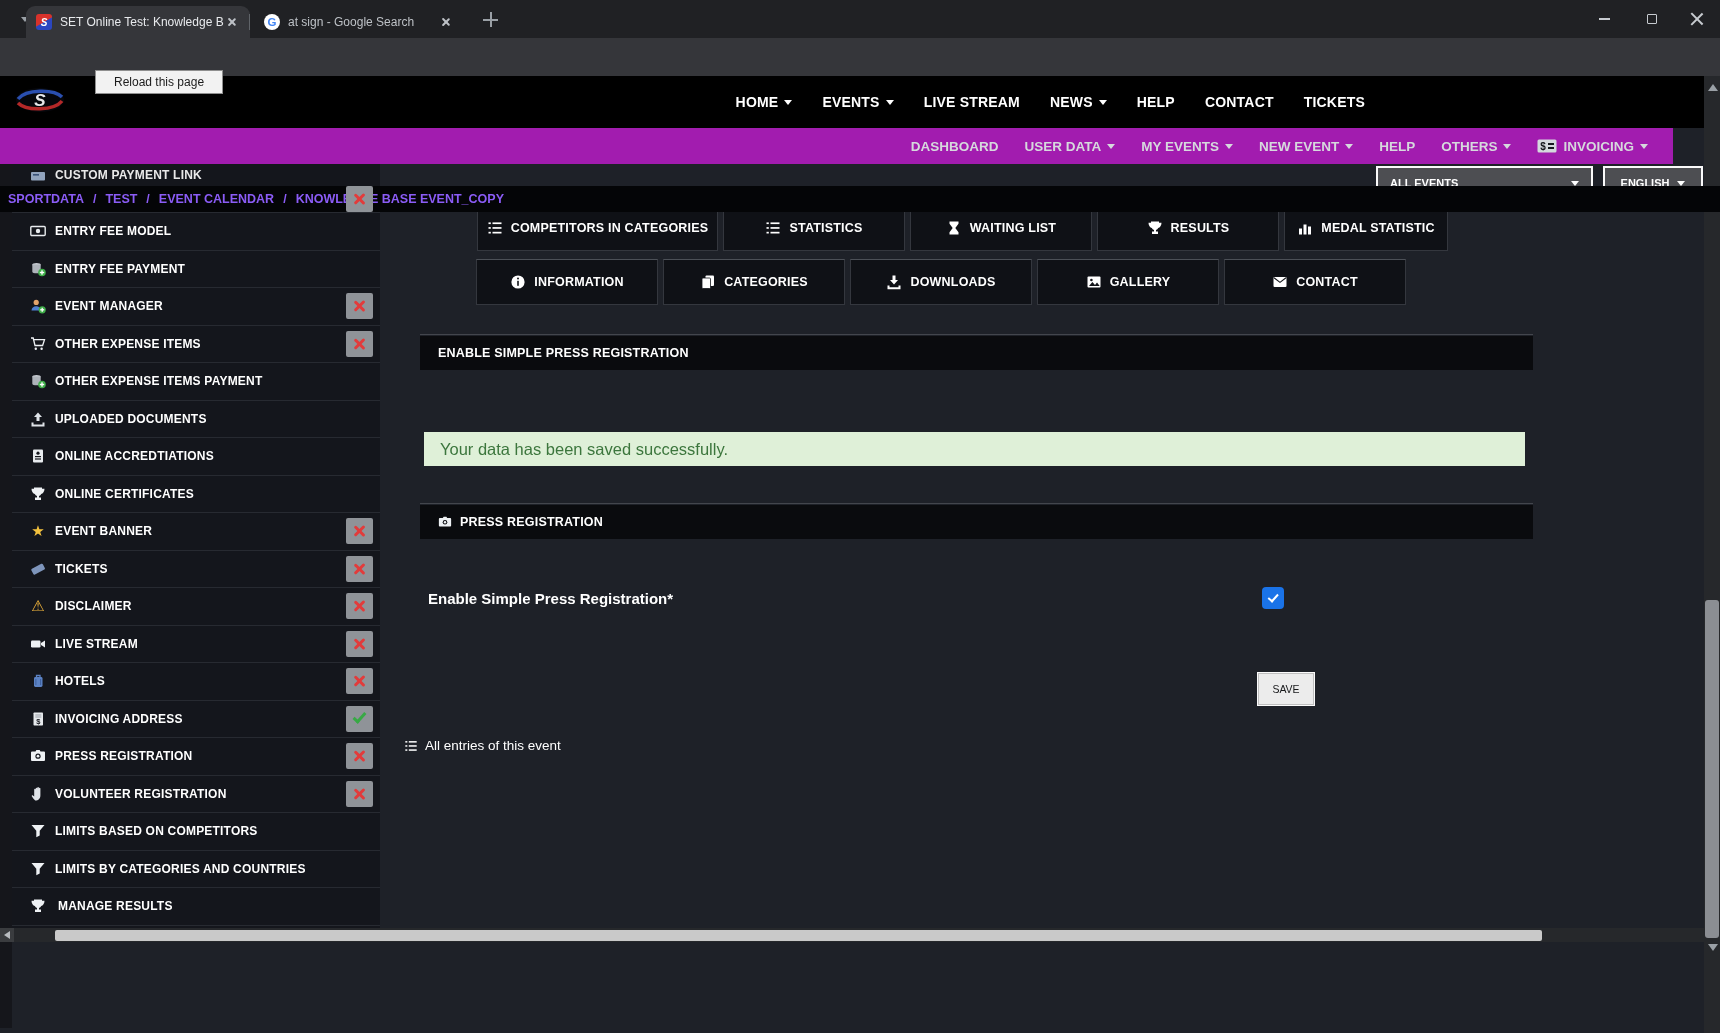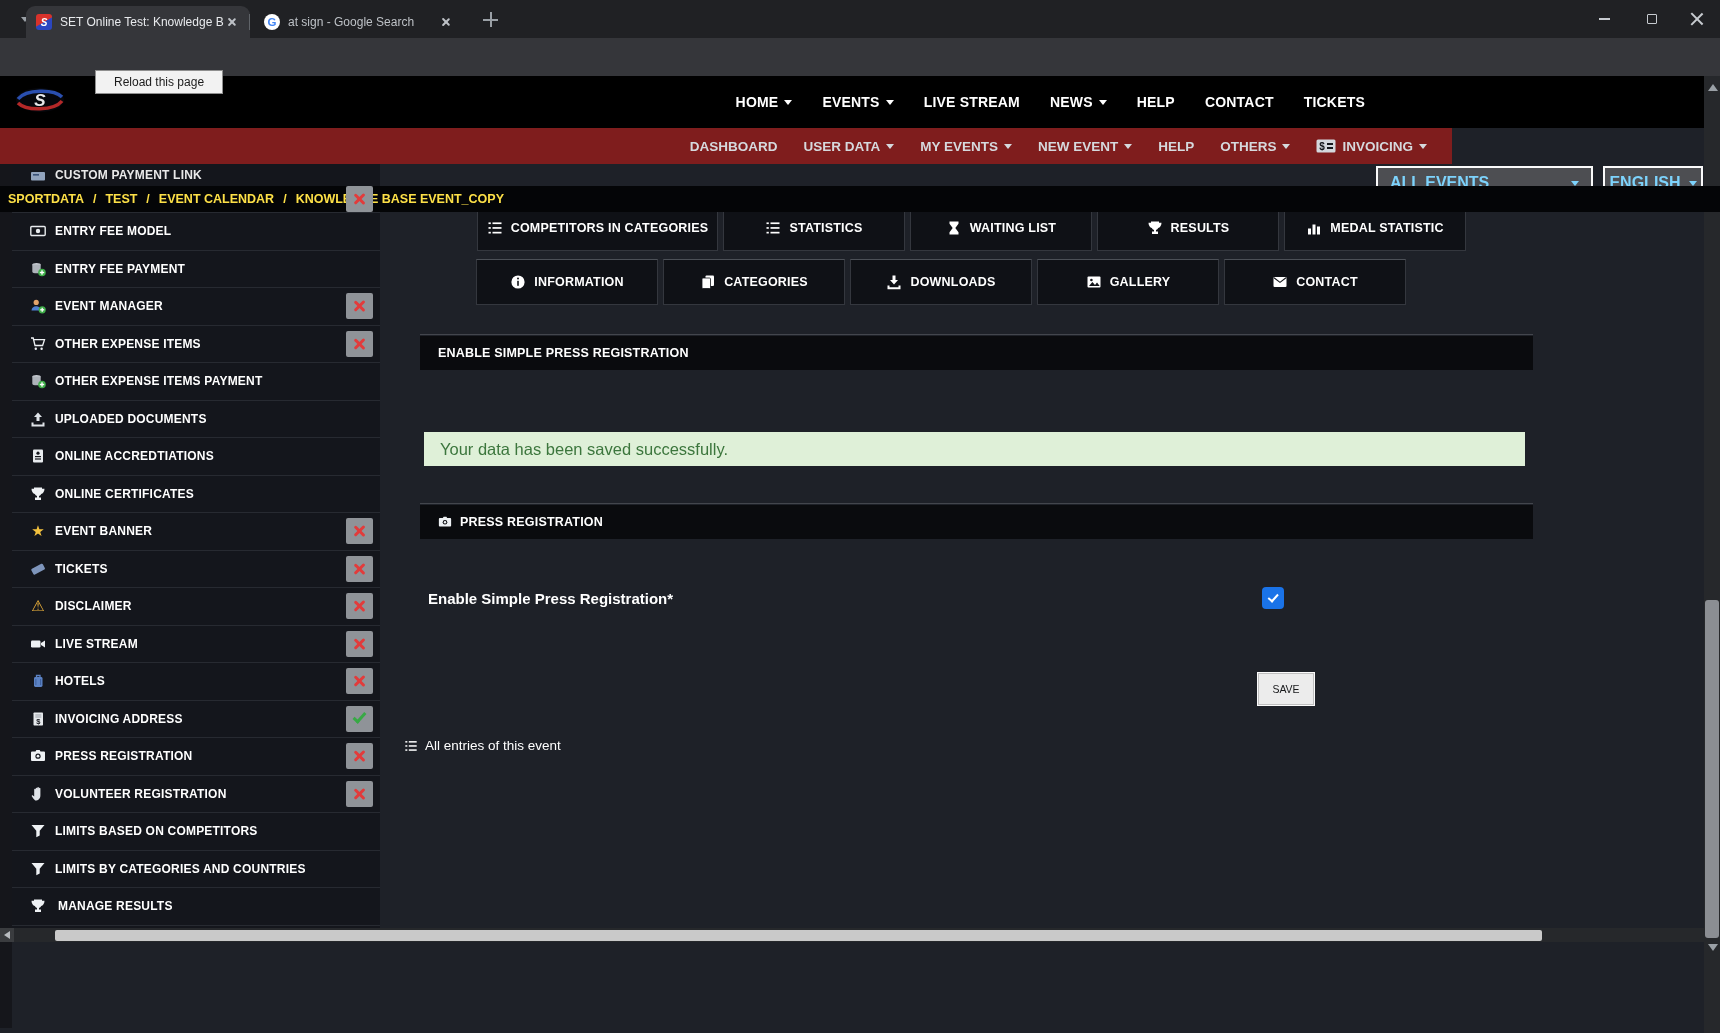--- a/index.html
+++ b/index.html
@@ -37,31 +37,31 @@
   .addr{position:absolute;left:108px;top:43px;width:1537px;height:28px;border-radius:14px;background:#202124;display:flex;align-items:center;padding:0 14px;}
   .url{color:#dfe1e5;font-size:13px;margin-left:10px;white-space:nowrap;overflow:hidden;}
   .bookmark-star{position:absolute;left:1600px;top:47px;color:#c7cbd0;font-size:16px;}
   .toolbar-ico{position:absolute;top:45px;}
   .dots{color:#c7cbd0;font-size:16px;letter-spacing:0;line-height:1;}
 
   .tooltip{position:absolute;left:95px;top:70px;z-index:60;background:#f2f2f2;border:1px solid #8f8f8f;color:#1c1c1c;font-size:12px;padding:4px 18px;white-space:nowrap;}
 
   
   .nav1{position:absolute;left:0;top:76px;width:1720px;height:52px;background:#000;}
-  .nav2{position:absolute;left:0;top:128px;width:1452px;height:36px;background:#7f1d1d;text-align:right;}
+  .nav2{position:absolute;left:0;top:128px;width:1673px;height:36px;background:#a21caf;text-align:right;}
   .nav-links{position:absolute;right:355px;top:0;height:52px;display:flex;align-items:center;gap:30px;}
   .nav-link{color:#fff;font-size:14px;font-weight:bold;letter-spacing:.2px;display:flex;align-items:center;gap:6px;cursor:pointer;}
   .caret{width:0;height:0;border-left:4px solid transparent;border-right:4px solid transparent;border-top:5px solid currentColor;display:inline-block;}
-  .sel-box{position:absolute;top:90px;height:34px;background:#4d4e52;border:2px solid #fafafa;color:#7dd3fc;font-size:16px;font-weight:bold;display:flex;align-items:center;padding:0 12px;cursor:pointer;}
+  .sel-box{position:absolute;top:90px;height:34px;background:#4d4e52;border:2px solid #fafafa;color:#ffffff;font-size:11px;font-weight:bold;display:flex;align-items:center;padding:0 12px;cursor:pointer;}
   .logout{position:absolute;left:95px;top:91px;display:flex;align-items:center;gap:6px;color:#fff;font-size:16px;letter-spacing:.5px;cursor:pointer;}
   .subnav-links{position:absolute;right:25px;top:0;height:36px;display:flex;align-items:center;gap:26px;}
   .subnav-link{color:#d6d9dd;font-size:13.5px;font-weight:bold;display:flex;align-items:center;gap:6px;cursor:pointer;}
 
   .bc-bar{position:absolute;left:0;top:186px;width:1720px;height:26px;background:#040507;z-index:4;display:flex;align-items:center;}
-  .bc{display:flex;gap:9px;margin-left:8px;color:#fde047;font-size:12.5px;font-weight:bold;}
+  .bc{display:flex;gap:9px;margin-left:8px;color:#8b5cf6;font-size:12.5px;font-weight:bold;}
   .bc span{white-space:nowrap;}
 
   
   .left-strip{position:absolute;left:0;top:164px;width:12px;height:864px;background:#15161b;}
   .sidebar{position:absolute;left:12px;top:164px;width:368px;height:764px;background:#14161c;z-index:3;overflow:hidden;}
   .sb-row{height:37.5px;display:flex;align-items:center;padding:0 7px 0 18px;border-top:1px solid #272a31;cursor:pointer;}
   .sb-row:first-child{border-top:none;}
   .sb-row.clipped{height:48px;align-items:flex-start;padding-top:4px;}
   .sb-label{color:#fff;font-size:12px;font-weight:bold;letter-spacing:.2px;margin-left:9px;flex:1;white-space:nowrap;}
   .sb-status{width:27px;height:26px;background:#8f9398;border-radius:2px;display:flex;align-items:center;justify-content:center;flex:none;cursor:pointer;}
@@ -492,21 +492,21 @@
         <path d="M3.5 1.5h9v2.2L9.3 8l3.2 4.3v2.2h-9v-2.2L6.7 8 3.5 3.7z"></path>
       </svg>
     <span>WAITING LIST</span>
   </div>
   <div class="tb" style="width:182px;">
     <svg class="ico" viewBox="0 0 16 16" fill="#fff">
         <path d="M4 1.5h8v1.2h2.5c0 3-1.6 4.8-3.3 5.2A3.6 3.6 0 0 1 9 10v1.5h2V14H5v-2.5h2V10a3.6 3.6 0 0 1-2.2-2.1C3.1 7.5 1.5 5.7 1.5 2.7H4z"></path>
       </svg>
     <span>RESULTS</span>
   </div>
-  <div class="tb" style="width:182px;text-align:right;">
+  <div class="tb" style="width:164px;text-align:right;">
     <svg class="ico" viewBox="0 0 16 16" fill="#fff">
         <rect x="2" y="8.5" width="3" height="6"></rect>
         <rect x="6.5" y="4.5" width="3" height="10"></rect>
         <rect x="11" y="6.5" width="3" height="8"></rect>
       </svg>
     <span>MEDAL STATISTIC</span>
   </div>
 </div>
 
 <div class="tabs-row" style="left:476px;top:259px;">

